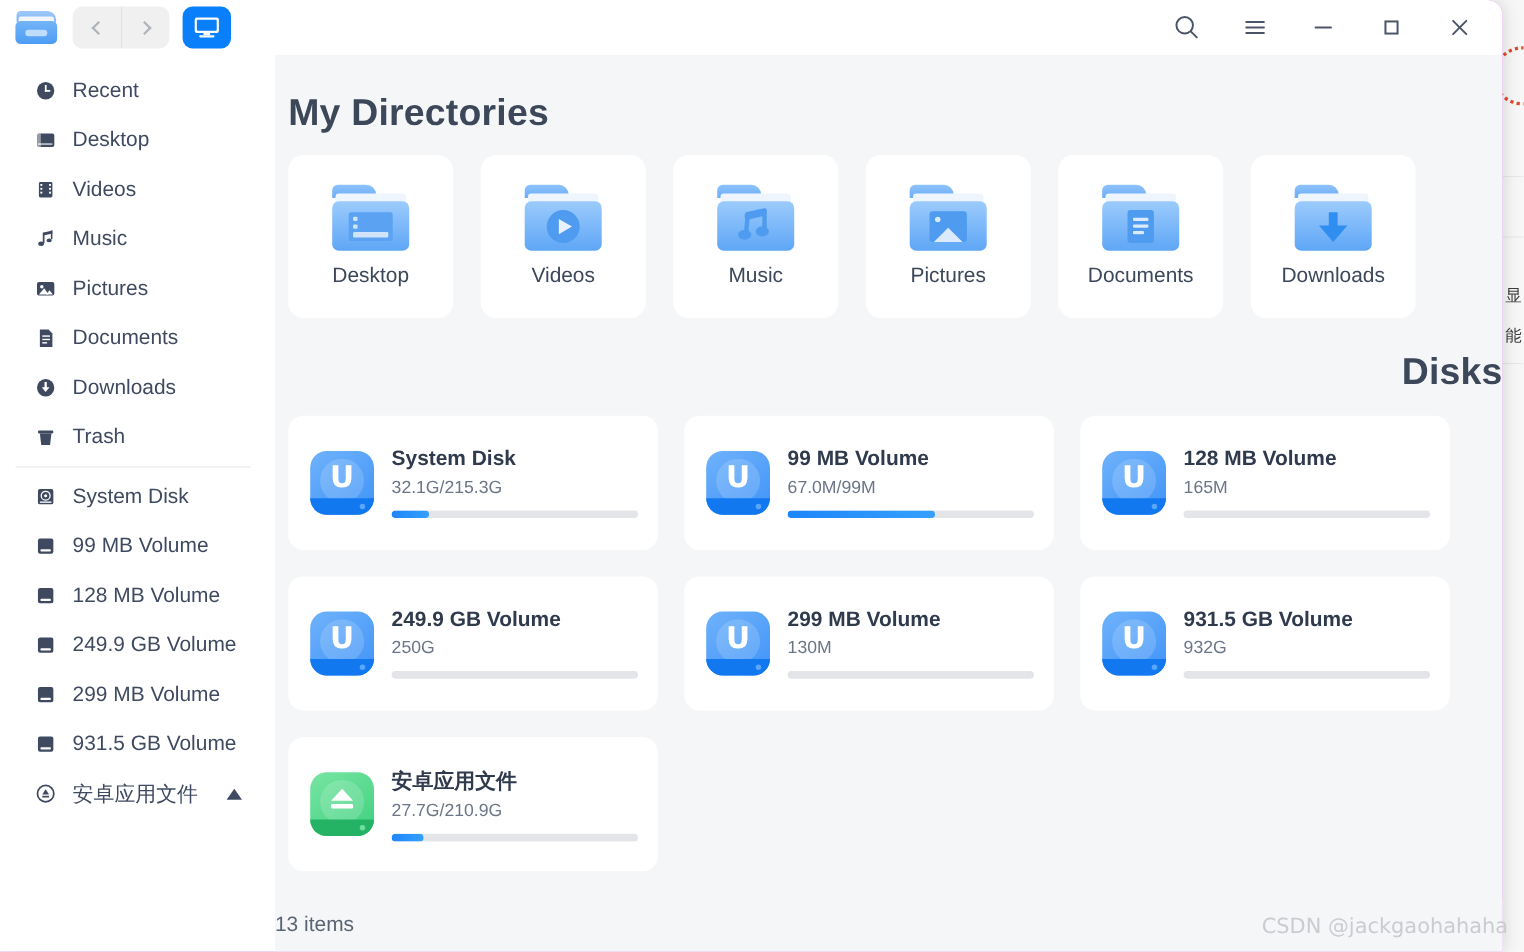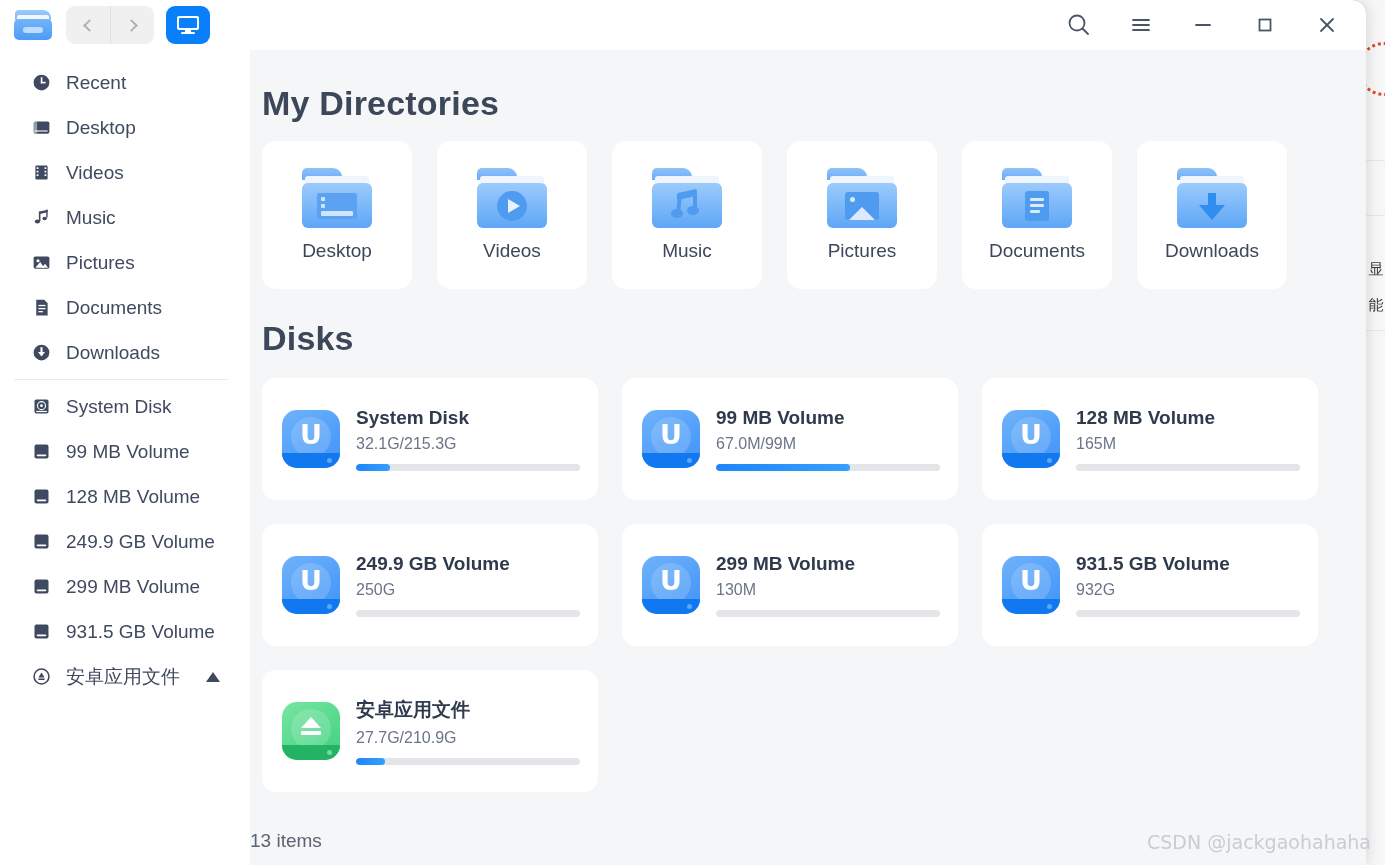--- a/index.html
+++ b/index.html
@@ -141,21 +141,21 @@
     position: absolute; left: 250px; top: 50px;
     width: 1116px; height: 815px;
     background: #f5f6f7;
     overflow: hidden;
   }
   .section-title {
     font-size: 34px; color: #3c4759; font-weight: 700;
     margin: 34px 0 0 12px; letter-spacing: 0.2px;
   }
   #dirs-title { margin-top: 34px; }
-  #disks-title { margin-top: 30px; }
+  #disks-title { margin-top: 30px; text-align: right; }
 
   .dir-grid { display: flex; gap: 25px; margin: 18px 0 0 12px; }
   .dir-card {
     width: 150px; height: 148px; background: #ffffff; border-radius: 14px;
     display: flex; flex-direction: column; align-items: center; justify-content: center;
     gap: 10px;
   }
   .dir-name { font-size: 19px; color: #3c4759; }
 
   
@@ -403,20 +403,29 @@
       <div class="side-item">
         <span class="s-ico">
           <svg width="21" height="21" viewBox="0 0 24 24">
             <circle cx="12" cy="12" r="9" fill="#3f4a60"></circle>
             <rect x="10.8" y="6" width="2.4" height="7" fill="#fff"></rect>
             <path d="M8 11.5 L12 16.5 L16 11.5 Z" fill="#fff"></path>
           </svg>
         </span>
         <span class="s-lbl">Downloads</span>
       </div>
+      <div class="side-item">
+        <span class="s-ico">
+          <svg width="21" height="21" viewBox="0 0 24 24">
+            <rect x="4" y="5" width="16" height="3" rx="1.2" fill="#3f4a60"></rect>
+            <path d="M6 8 H18 L16.6 20 H7.4 Z" fill="#3f4a60"></path>
+          </svg>
+        </span>
+        <span class="s-lbl">Trash</span>
+      </div>
       <div class="side-sep"></div>
       <div class="side-item">
         <span class="s-ico">
           <svg width="21" height="21" viewBox="0 0 24 24">
             <rect x="4" y="4" width="16" height="16" rx="2" fill="#3f4a60"></rect>
             <circle cx="12" cy="11" r="4.6" fill="none" stroke="#fff" stroke-width="1.3"></circle>
             <circle cx="12" cy="11" r="1.6" fill="#fff"></circle>
             <rect x="6" y="17" width="12" height="1.4" fill="#fff"></rect>
           </svg>
         </span>

